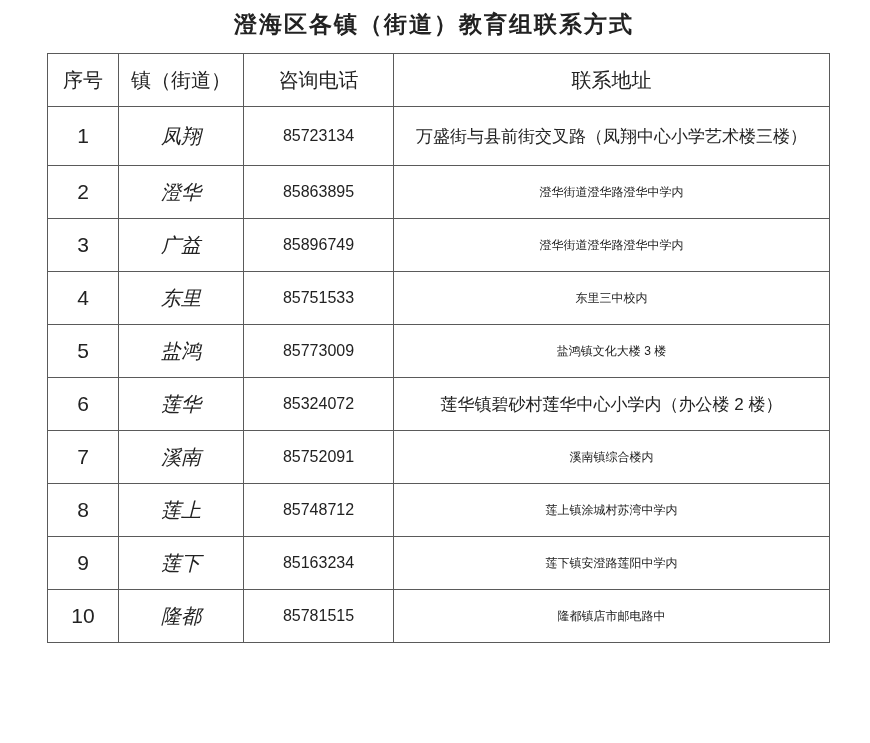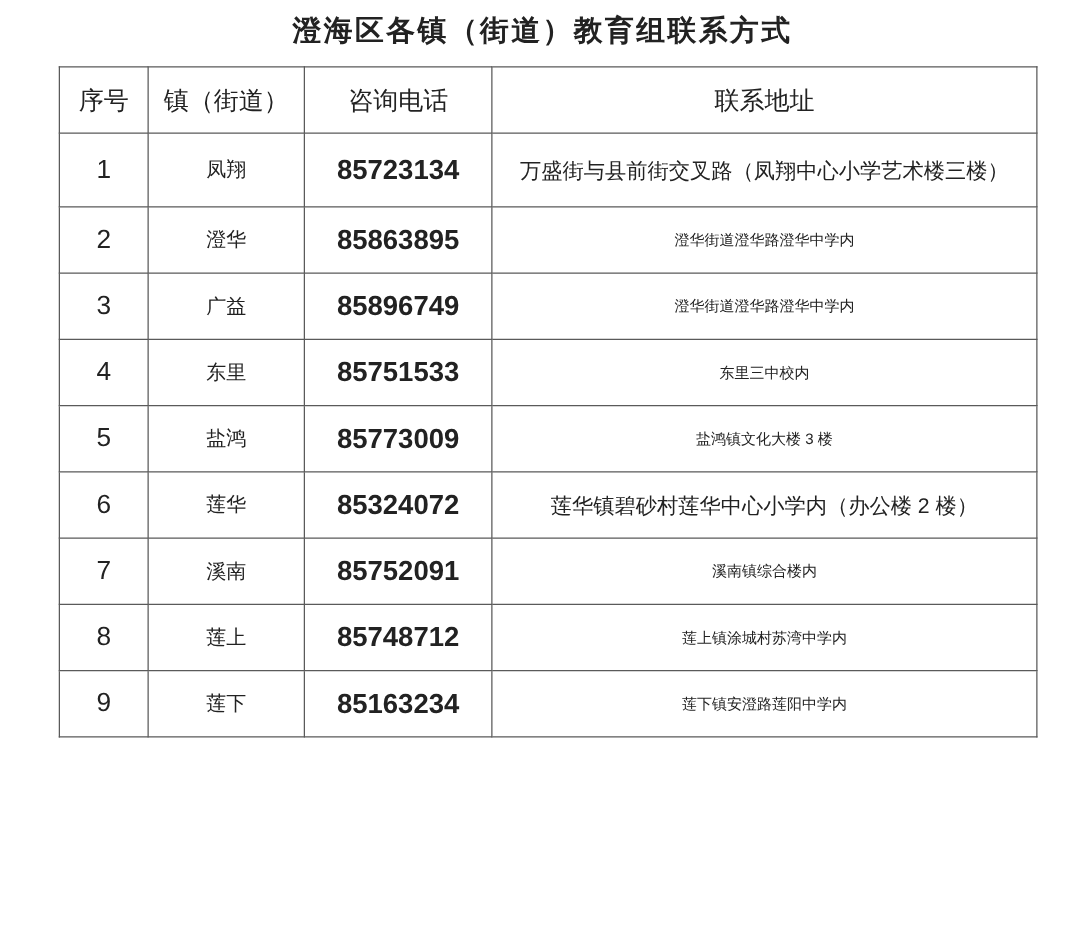--- a/index.html
+++ b/index.html
@@ -50,22 +50,22 @@
     font-size: 20px;
     color: #222222;
   }
   .contact-table tbody tr {
     height: 53px;
   }
   .contact-table tbody tr.tall {
     height: 59px;
   }
   td.cell-no     { font-size: 21px; }
-  td.cell-town   { font-size: 16px; }
-  td.cell-phone  { font-size: 22px; font-weight: bold; }
+  td.cell-town   { font-size: 20px; font-style: italic; }
+  td.cell-phone  { font-size: 16px; }
   td.cell-address { font-size: 12px; }
   td.cell-address.small { font-size: 17px; }
 </style>
 </head>
 <body>
 
 <div class="page">
 
   <div class="title">澄海区各镇（街道）教育组联系方式</div>
 
@@ -132,16 +132,22 @@
           <td class="cell-town">莲上</td>
           <td class="cell-phone">85748712</td>
           <td class="cell-address">莲上镇涂城村苏湾中学内</td>
         </tr>
         <tr>
           <td class="cell-no">9</td>
           <td class="cell-town">莲下</td>
           <td class="cell-phone">85163234</td>
           <td class="cell-address">莲下镇安澄路莲阳中学内</td>
         </tr>
+        <tr>
+          <td class="cell-no">10</td>
+          <td class="cell-town">隆都</td>
+          <td class="cell-phone">85781515</td>
+          <td class="cell-address">隆都镇店市邮电路中</td>
+        </tr>
       </tbody>
   </table>
 
 </div>
 
 </body></html>

